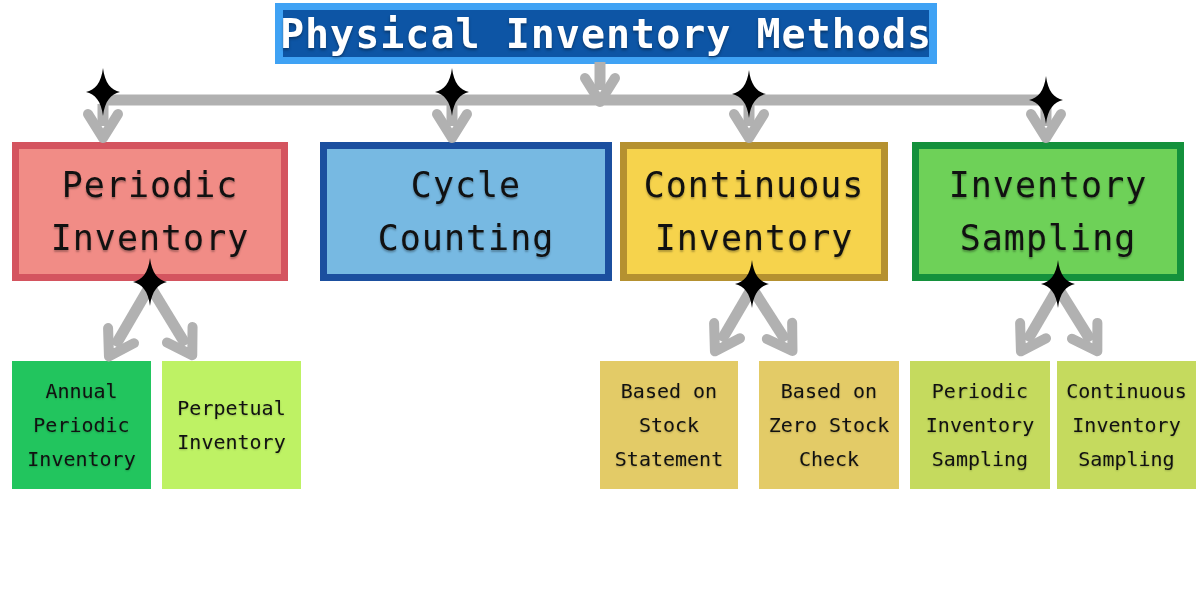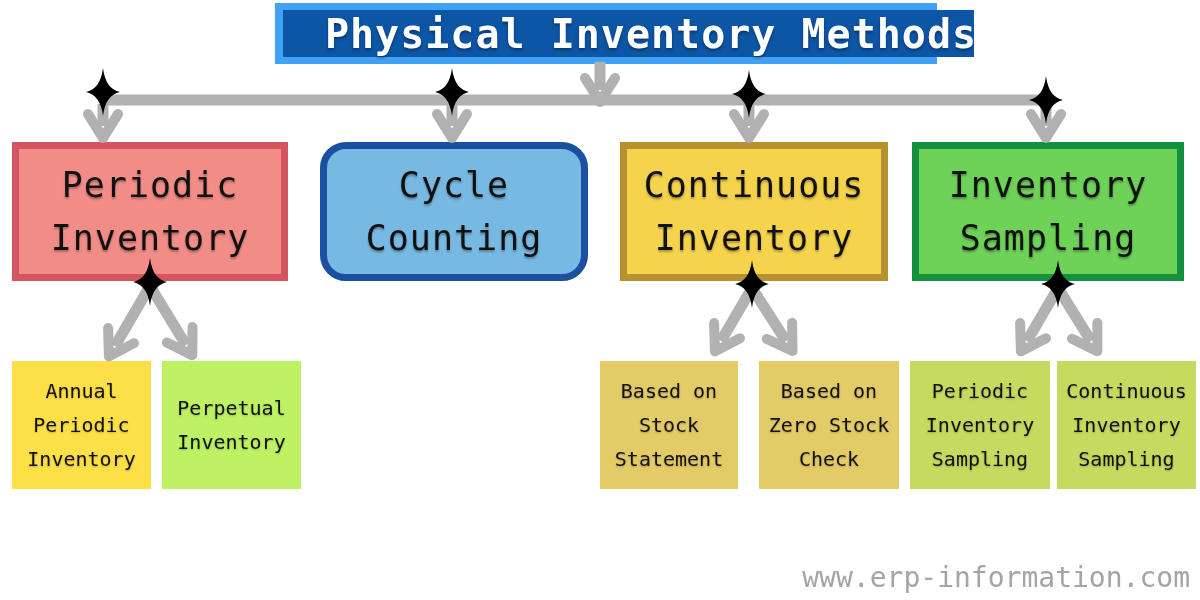--- a/index.html
+++ b/index.html
@@ -9,46 +9,46 @@
   }
   
   .title-outer{
     position:absolute;left:275px;top:3px;width:662px;height:61px;
     background:#3fa2f4;box-sizing:border-box;padding:7px 8px;
   }
   .title-inner{
     width:100%;height:100%;background:#0d55a5;color:#ffffff;
     display:flex;align-items:center;justify-content:center;
     font-size:40px;font-weight:bold;letter-spacing:1px;
-    text-shadow:0 2px 3px rgba(0,0,0,.35);white-space:nowrap;padding-left:45px;
+    text-shadow:0 2px 3px rgba(0,0,0,.35);white-space:nowrap;
   }
   
   .box{
     position:absolute;top:142px;height:139px;box-sizing:border-box;
     border:7px solid #000;display:flex;align-items:center;justify-content:center;
     text-align:center;
   }
   .box span{
     white-space:pre-line;font-size:35px;letter-spacing:1px;line-height:1.5;
     color:#111;text-shadow:0 2px 2px rgba(0,0,0,.28);
   }
   .m0{left:12px;width:276px;background:#f18c86;border-color:#d4545f;}
-  .m1{left:320px;width:268px;background:#77b9e2;border-color:#1b4f9f;border-radius:26px;}
+  .m1{left:320px;width:292px;background:#77b9e2;border-color:#1b4f9f;}
   .m2{left:620px;width:268px;background:#f6d34c;border-color:#b59130;}
   .m3{left:912px;width:272px;background:#6ed158;border-color:#14913c;}
   
   .sub{
     position:absolute;top:361px;height:128px;display:flex;align-items:center;
     justify-content:center;text-align:center;
   }
   .sub span{
     white-space:pre-line;font-size:20px;line-height:1.7;color:#111;
     text-shadow:0 1px 2px rgba(0,0,0,.22);
   }
-  .s0{left:12px;width:139px;background:#fde047;}
+  .s0{left:12px;width:139px;background:#22c55e;}
   .s1{left:162px;width:139px;background:#bef264;}
   .s2{left:600px;width:138px;background:#e3cb67;}
   .s3{left:759px;width:140px;background:#e3cb67;}
   .s4{left:910px;width:140px;background:#c5da5e;}
   .s5{left:1057px;width:139px;background:#c5da5e;}
   
   .overlay{position:absolute;left:0;top:0;width:1200px;height:600px;pointer-events:none;z-index:5;}
   .shaft{stroke:#b1b1b1;stroke-width:11;fill:none;}
   .sparkle{fill:#000000;stroke:none;}
   
@@ -139,14 +139,13 @@
 
     <path class="sparkle" transform="translate(103,92)" d="M0,-24 C1.8,-9 8,-2 17,0 C8,2 1.8,9 0,24 C-1.8,9 -8,2 -17,0 C-8,-2 -1.8,-9 0,-24 Z"></path>
     <path class="sparkle" transform="translate(452,92)" d="M0,-24 C1.8,-9 8,-2 17,0 C8,2 1.8,9 0,24 C-1.8,9 -8,2 -17,0 C-8,-2 -1.8,-9 0,-24 Z"></path>
     <path class="sparkle" transform="translate(749,94)" d="M0,-24 C1.8,-9 8,-2 17,0 C8,2 1.8,9 0,24 C-1.8,9 -8,2 -17,0 C-8,-2 -1.8,-9 0,-24 Z"></path>
     <path class="sparkle" transform="translate(1046,100)" d="M0,-24 C1.8,-9 8,-2 17,0 C8,2 1.8,9 0,24 C-1.8,9 -8,2 -17,0 C-8,-2 -1.8,-9 0,-24 Z"></path>
     <path class="sparkle" transform="translate(150,282)" d="M0,-24 C1.8,-9 8,-2 17,0 C8,2 1.8,9 0,24 C-1.8,9 -8,2 -17,0 C-8,-2 -1.8,-9 0,-24 Z"></path>
     <path class="sparkle" transform="translate(752,284)" d="M0,-24 C1.8,-9 8,-2 17,0 C8,2 1.8,9 0,24 C-1.8,9 -8,2 -17,0 C-8,-2 -1.8,-9 0,-24 Z"></path>
     <path class="sparkle" transform="translate(1058,284)" d="M0,-24 C1.8,-9 8,-2 17,0 C8,2 1.8,9 0,24 C-1.8,9 -8,2 -17,0 C-8,-2 -1.8,-9 0,-24 Z"></path>
   </svg>
 
-  <div class="watermark">www.erp-information.com</div>
 </div>
 
 </body></html>

